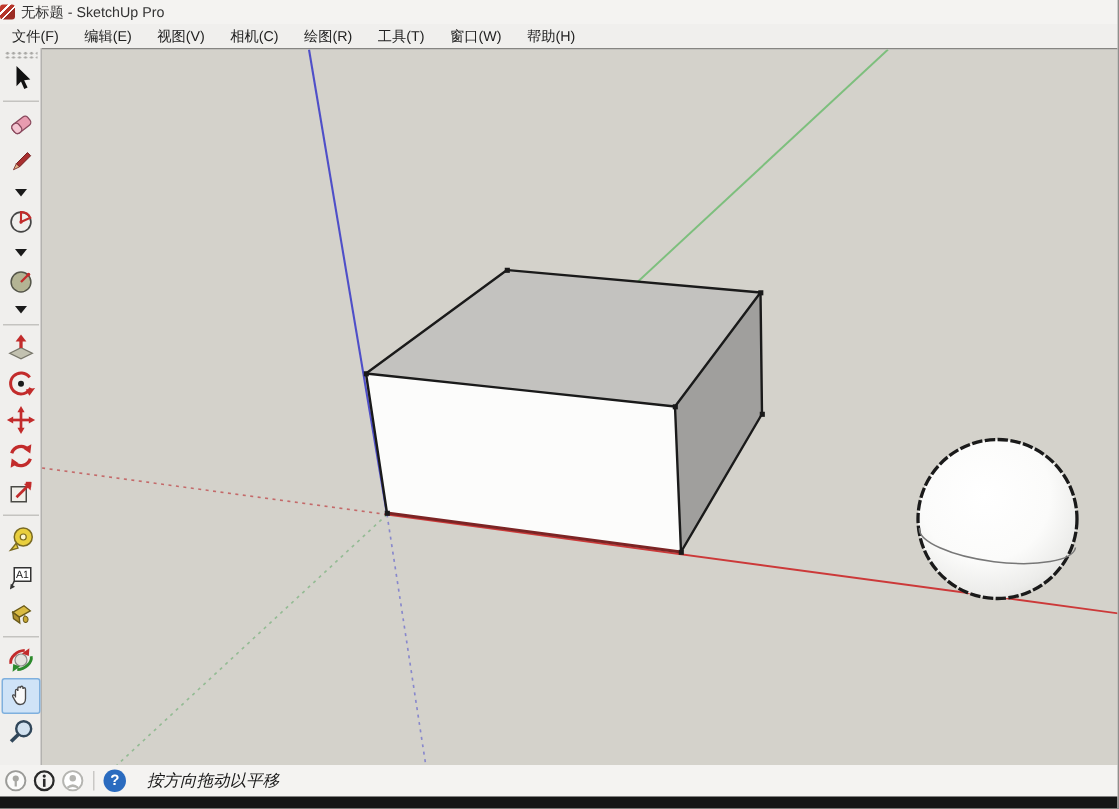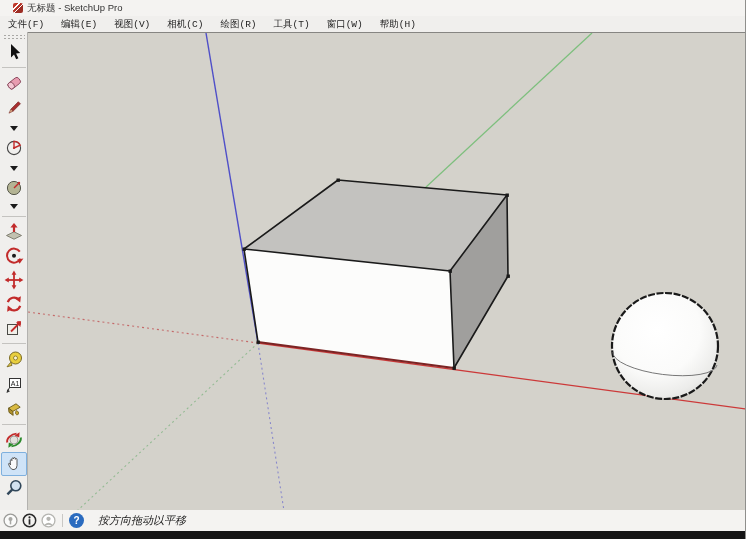--- a/index.html
+++ b/index.html
@@ -1,28 +1,28 @@
 <!DOCTYPE html>
 <html><head>
 <meta charset="utf-8">
 <style>
   html,body{margin:0;padding:0;}
   body{font-family:"Liberation Sans","DejaVu Sans",sans-serif;background:#000;}
   .window{position:relative;width:746px;height:539px;background:#f0efed;overflow:hidden;
           border-right:1px solid #8f8f8c;box-sizing:border-box;}
   
   .titlebar{position:absolute;left:0;top:0;width:100%;height:16px;background:#f4f3f1;
-            display:flex;align-items:center;gap:4px;padding-left:13px;box-sizing:border-box;}
+            display:flex;align-items:center;gap:4px;padding-left:0;box-sizing:border-box;}
   .logo{width:10px;height:10px;border-radius:2px;flex:0 0 auto;
         background:linear-gradient(135deg,#c0392b 0 28%,#ffffff 28% 36%,#b5352a 36% 52%,#ffffff 52% 60%,#9c2d24 60%);}
   .title-text{font-size:9.5px;color:#333;white-space:nowrap;}
   
   .menubar{position:absolute;left:0;top:16px;width:100%;height:16px;background:#f0efed;
            display:flex;align-items:center;padding-left:3px;box-sizing:border-box;}
-  .menu-item{font-size:9.5px;color:#222;padding:1px 5px;margin-right:7px;white-space:nowrap;cursor:default;font-family:Liberation Mono, monospace;}
+  .menu-item{font-size:9.5px;color:#222;padding:1px 5px;margin-right:7px;white-space:nowrap;cursor:default;}
   
   .toolbar{position:absolute;left:0;top:32px;width:28px;height:478px;background:#f0efed;
            border-right:1px solid #b3b2af;box-sizing:border-box;display:flex;flex-direction:column;align-items:center;}
   .grip{width:22px;height:5px;margin:2px 0 1px 0;
         background-image:radial-gradient(#a9a8a5 1px,transparent 1.1px);background-size:4px 3px;}
   .cell{width:26px;height:24px;display:flex;align-items:center;justify-content:center;flex:0 0 auto;}
   .cell-tall{height:26px;}
   .cell-sm{width:26px;height:14px;display:flex;align-items:center;justify-content:center;flex:0 0 auto;}
   .cell.active{background:#cfe3f7;border:1px solid #7fb0de;border-radius:2px;box-sizing:border-box;}
   .tb-sep{width:24px;height:1px;background:#c4c3c0;margin:3px 0;flex:0 0 auto;}

